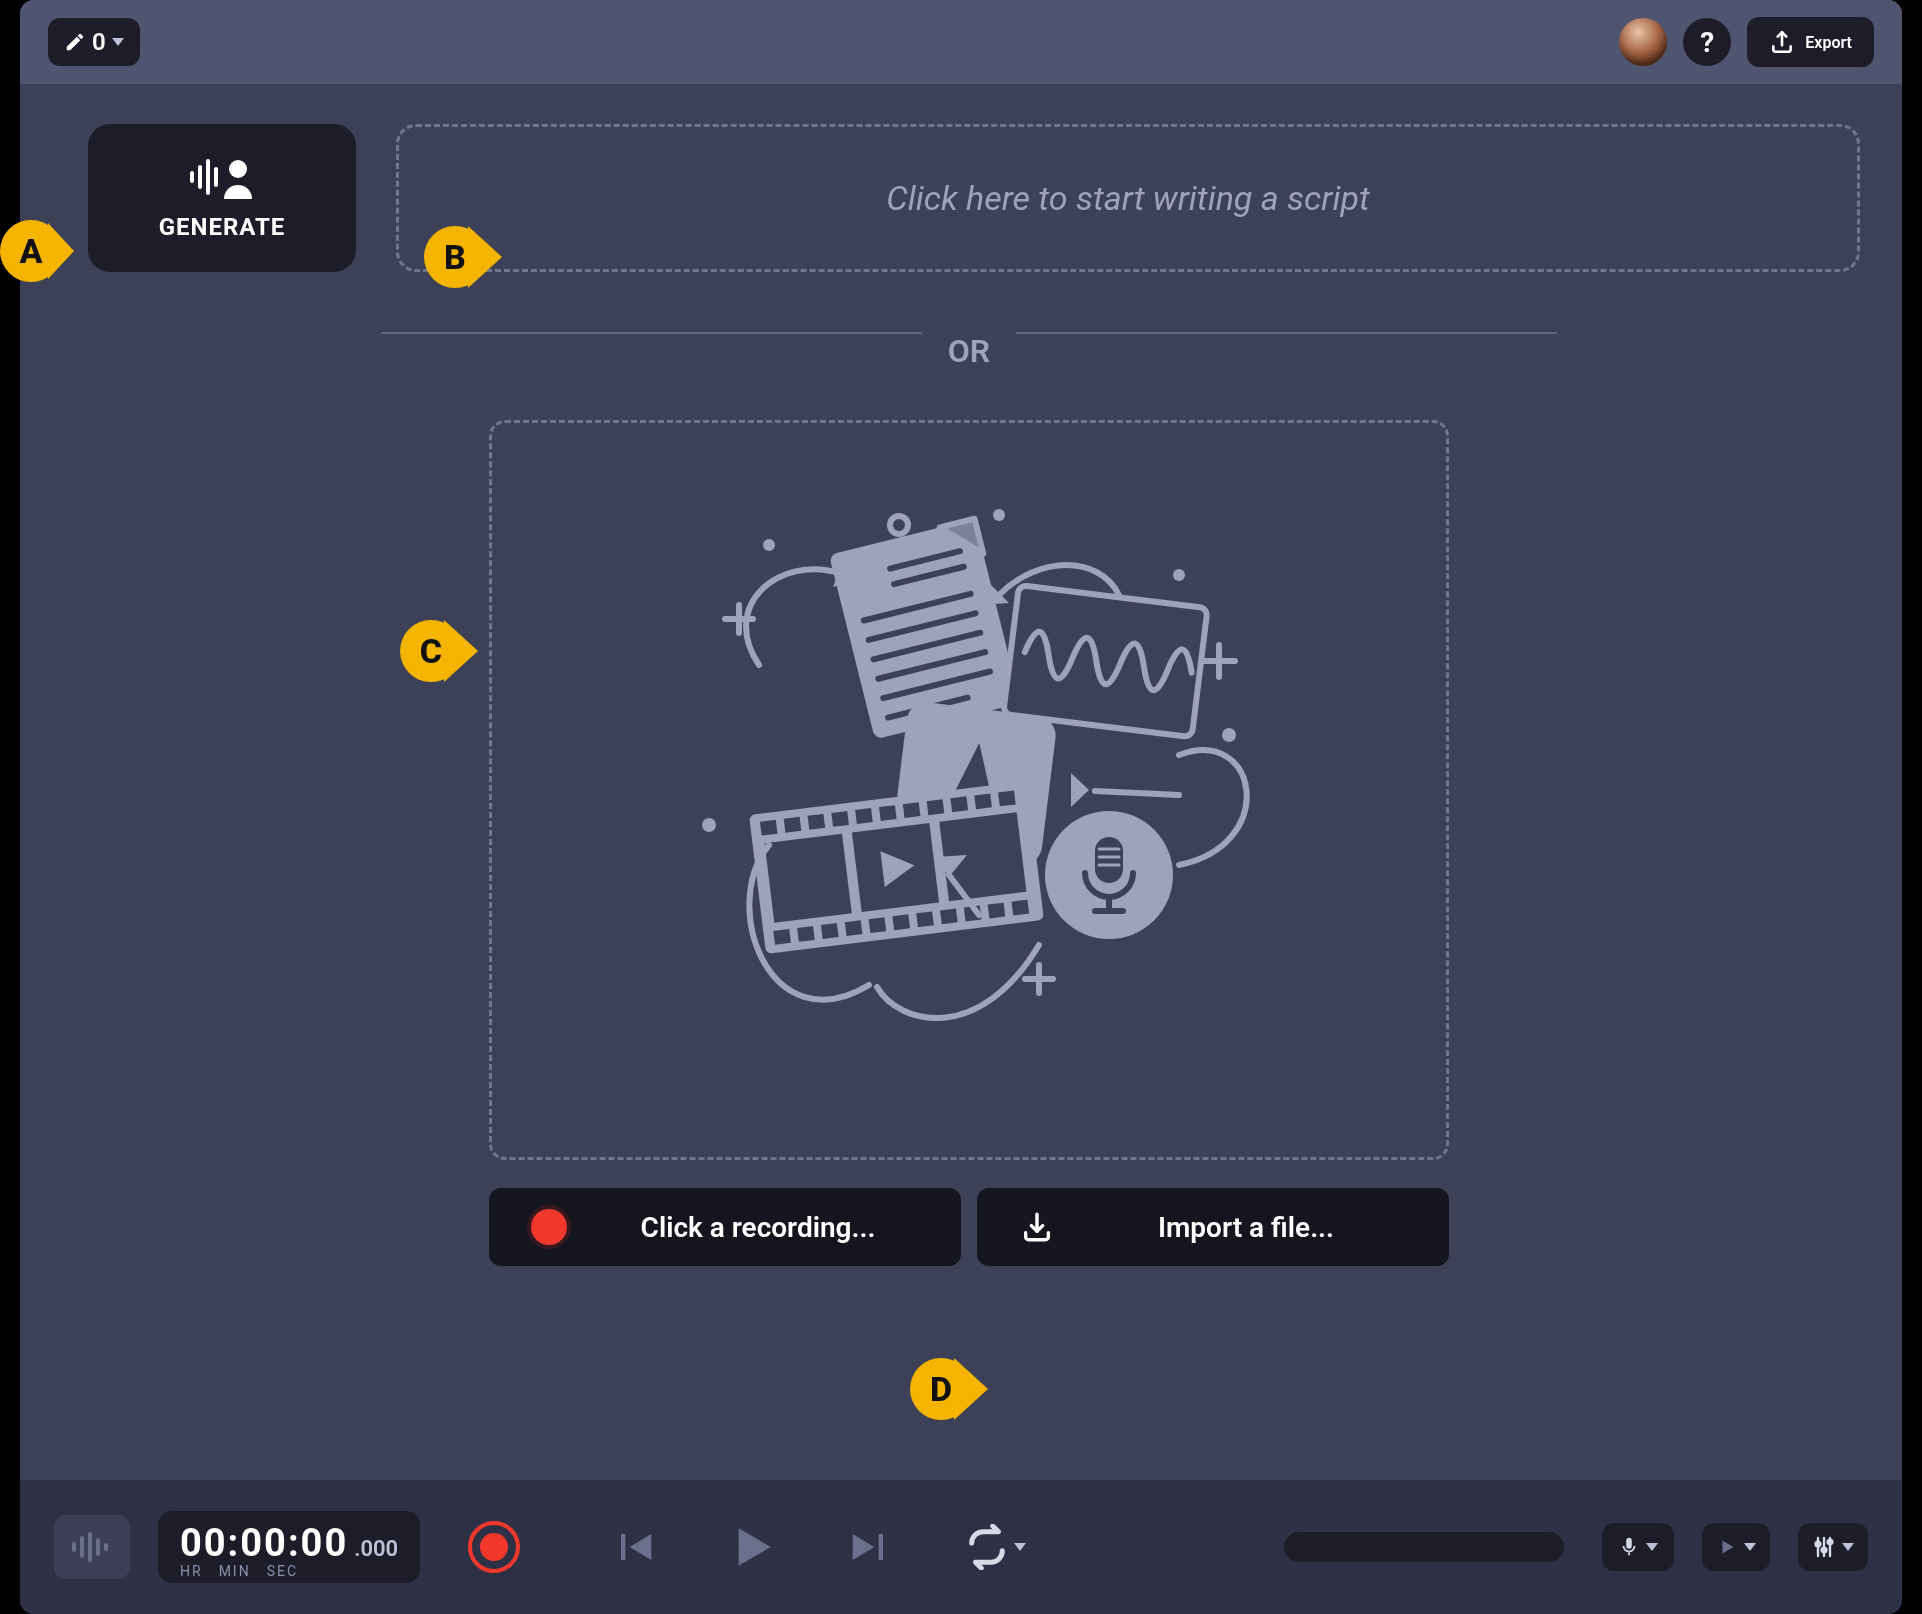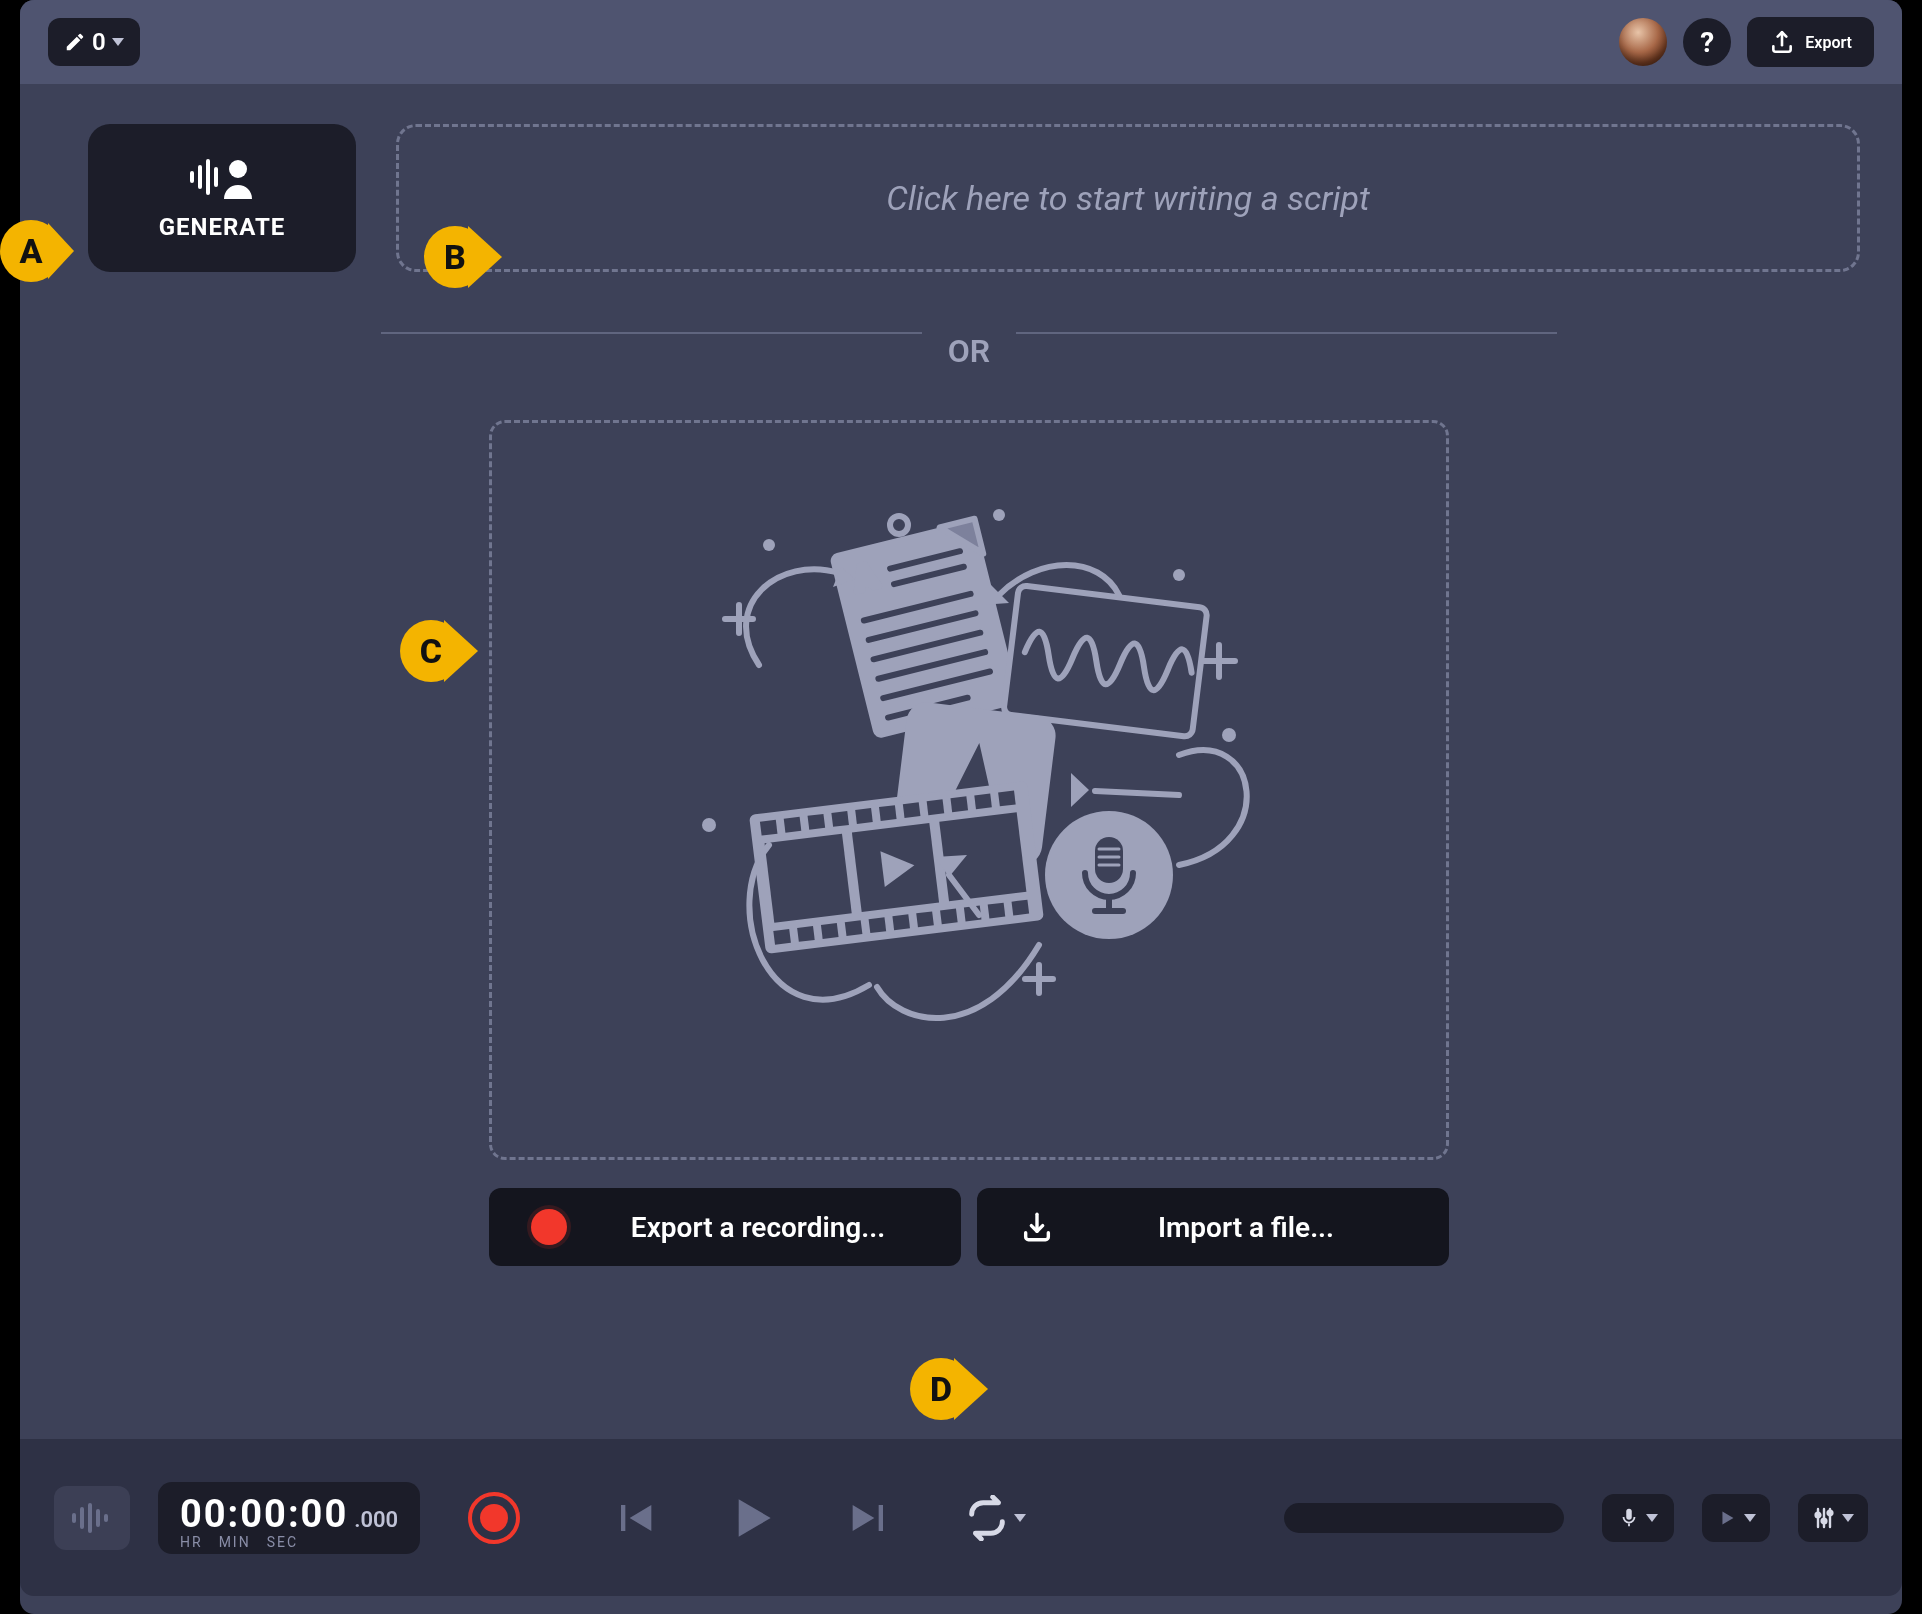--- a/index.html
+++ b/index.html
@@ -209,23 +209,23 @@
   }
   .marker .tail-short {
     width: 26px; height: 56px;
     background: #f4b400;
     margin-left: -14px;
     clip-path: polygon(0 0, 100% 50%, 0 100%);
   }
   
   .bottom-bar {
     position: absolute;
-    left: 0; bottom: 18px;
+    left: 0; bottom: 0;
     width: 100%;
-    height: 157px;
+    height: 134px;
     background: #2e3145;
     border-bottom-left-radius: 14px;
     border-bottom-right-radius: 14px;
     display: flex;
     align-items: center;
     padding: 0 34px;
     gap: 28px;
   }
   .wave-chip {
     width: 76px; height: 64px;
@@ -429,21 +429,21 @@
         <polygon points="330,392 316,372 348,370" fill="#9ea2ba" stroke="none"></polygon>
         <path d="M330 390 L 360 430"></path>
       </svg>
     </div>
 
     <div class="action-row">
       <div class="action-btn">
         <span class="icon-slot">
             <span class="record-dot"></span>
           </span>
-        <span class="action-label">Export a recording...</span>
+        <span class="action-label">Click a recording...</span>
       </div>
       <div class="action-btn">
         <span class="icon-slot">
           <svg width="34" height="34" viewBox="0 0 24 24" fill="none" stroke="#fff" stroke-width="2.4" stroke-linecap="round" stroke-linejoin="round">
               <path d="M4 16v3a2 2 0 0 0 2 2h12a2 2 0 0 0 2-2v-3"></path>
               <polyline points="8 11 12 15 16 11"></polyline>
               <line x1="12" y1="3" x2="12" y2="15"></line>
             </svg>
         </span>
         <span class="action-label">Import a file...</span>

